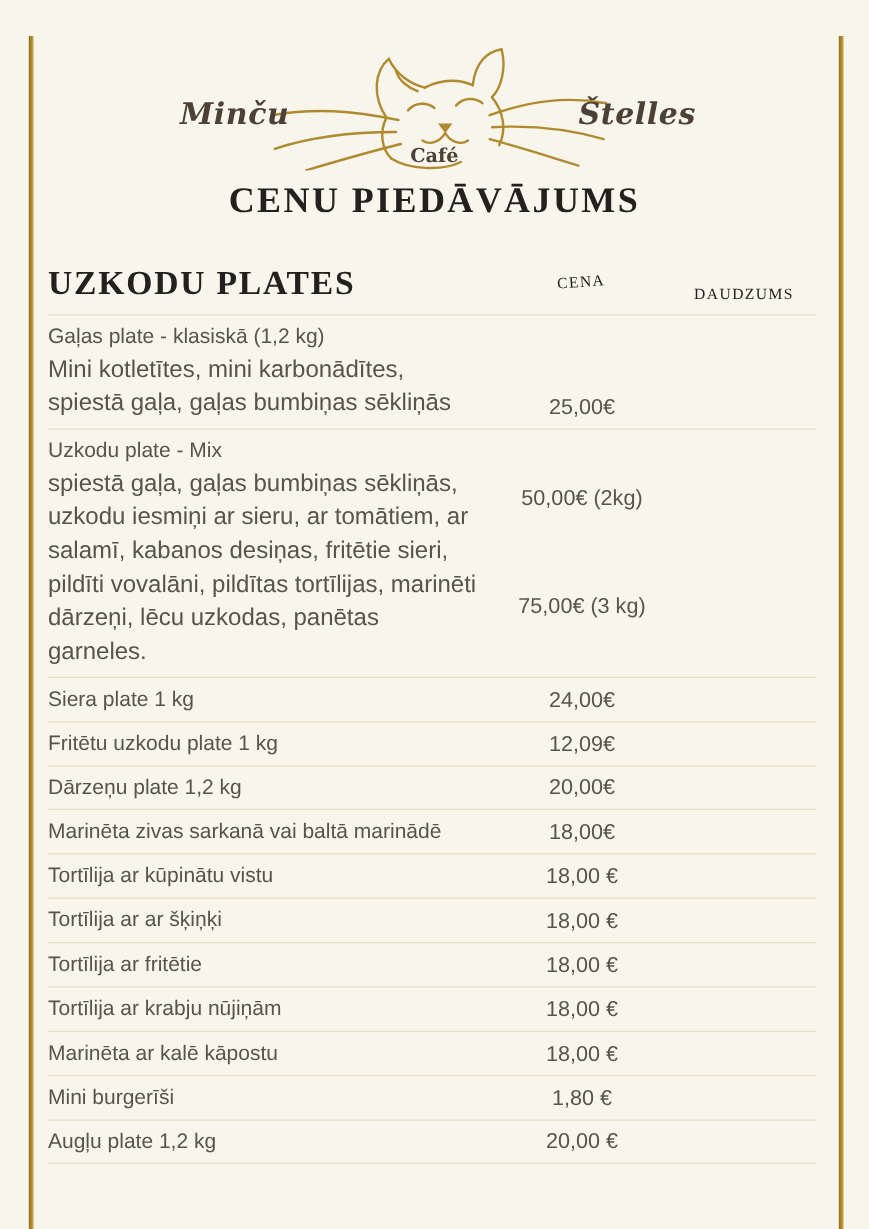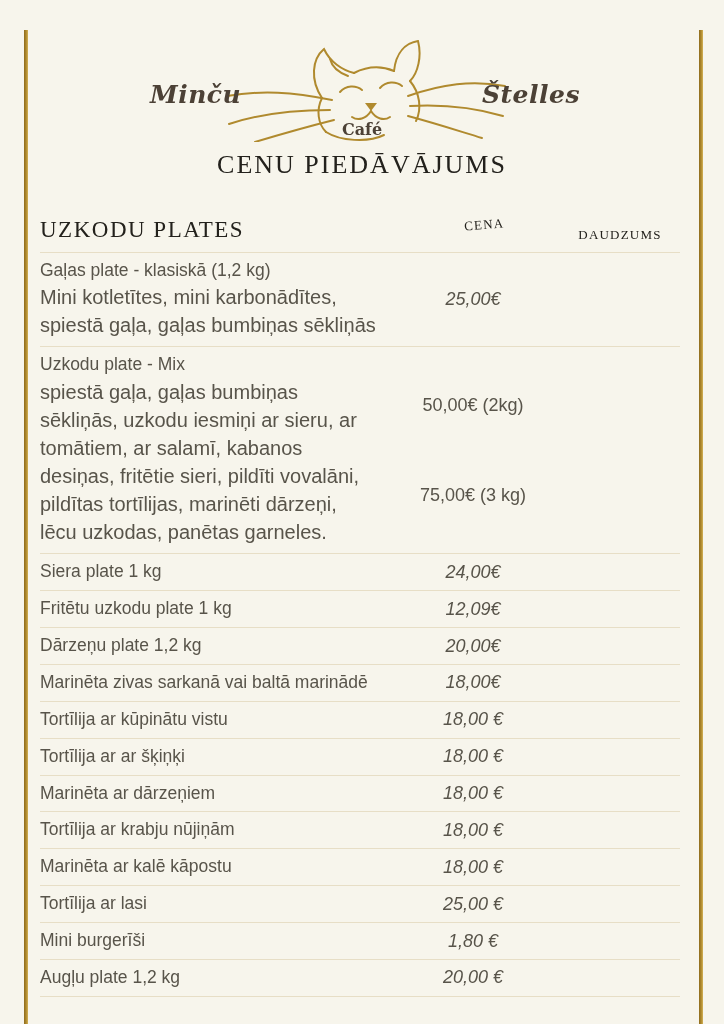--- a/index.html
+++ b/index.html
@@ -39,52 +39,52 @@
   }
   .brand.left{left:8px;}
   .brand.right{right:2px;}
   .cafe{
     position:absolute;left:50%;transform:translateX(-50%);top:80px;
     font-family:"DejaVu Serif", serif;font-weight:bold;
     font-size:16px;color:var(--brand_text);
   }
   h1.page-title{
     margin:9px 0 0;
-    font-family:"Liberation Serif", serif;font-weight:400;
-    font-size:26px;letter-spacing:2px;color:var(--text_dark);
+    font-family:"Liberation Serif", serif;font-weight:700;
+    font-size:30px;letter-spacing:2px;color:var(--text_dark);
     line-height:1.1;
   }
 
   main.menu{margin:37px 44px 0 40px;}
   .thead{
     display:grid;grid-template-columns:1fr 150px 120px;
     align-items:end;padding-bottom:9px;border-bottom:1px solid var(--divider);
   }
   .section-title{
-    font-family:"Liberation Serif", serif;font-weight:400;
-    font-size:23px;letter-spacing:1.5px;color:var(--text_dark);
+    font-family:"Liberation Serif", serif;font-weight:700;
+    font-size:28px;letter-spacing:1.5px;color:var(--text_dark);
   }
   .col-head{
     font-family:"Liberation Serif", serif;
     font-size:13px;letter-spacing:1.2px;color:var(--text_dark);
     text-align:center;
   }
   .col-head.price-head{transform:rotate(-4deg) translateY(-10px);}
   .row{
     display:grid;grid-template-columns:1fr 150px 120px;
     align-items:center;
-    padding:7px 0;border-bottom:1px solid var(--divider);gap:12px;
+    padding:7px 0;border-bottom:1px solid var(--divider);
   }
   .item-name{font-size:17.5px;color:var(--text_body);line-height:1.25;}
   .item-desc{font-size:20px;color:var(--text_body);line-height:1.4;margin-top:2px;padding-right:8px;}
   .price-cell{
     align-self:stretch;display:flex;flex-direction:column;
     align-items:center;text-align:center;
   }
-  .price-cell.single{justify-content:center;font-style:italic;}
+  .price-cell.single{justify-content:flex-end;}
   .price-cell.dual{justify-content:space-around;padding:6px 0;}
   .price{font-size:18px;color:var(--text_body);white-space:nowrap;}
   .qty-cell{align-self:stretch;}
 </style>
 </head>
 <body>
 
 <div class="page">
   <div class="gold-line left"></div>
   <div class="gold-line right"></div>
@@ -227,21 +227,21 @@
     </div>
     <div class="cell price-cell single">
       <div class="price">18,00 €</div>
 
     </div>
     <div class="cell qty-cell"></div>
   </div>
 
   <div class="row">
     <div class="cell name-cell">
-      <div class="item-name">Marinēta ar dārzeņiem</div>
+      <div class="item-name">Tortīlija ar fritētie</div>
 
     </div>
     <div class="cell price-cell single">
       <div class="price">18,00 €</div>
 
     </div>
     <div class="cell qty-cell"></div>
   </div>
 
   <div class="row">
@@ -261,31 +261,20 @@
       <div class="item-name">Marinēta ar kalē kāpostu</div>
 
     </div>
     <div class="cell price-cell single">
       <div class="price">18,00 €</div>
 
     </div>
     <div class="cell qty-cell"></div>
   </div>
 
-  <div class="row">
-    <div class="cell name-cell">
-      <div class="item-name">Tortīlija ar lasi</div>
-
-    </div>
-    <div class="cell price-cell single">
-      <div class="price">25,00 €</div>
-
-    </div>
-    <div class="cell qty-cell"></div>
-  </div>
 
   <div class="row">
     <div class="cell name-cell">
       <div class="item-name">Mini burgerīši</div>
 
     </div>
     <div class="cell price-cell single">
       <div class="price">1,80 €</div>
 
     </div>

